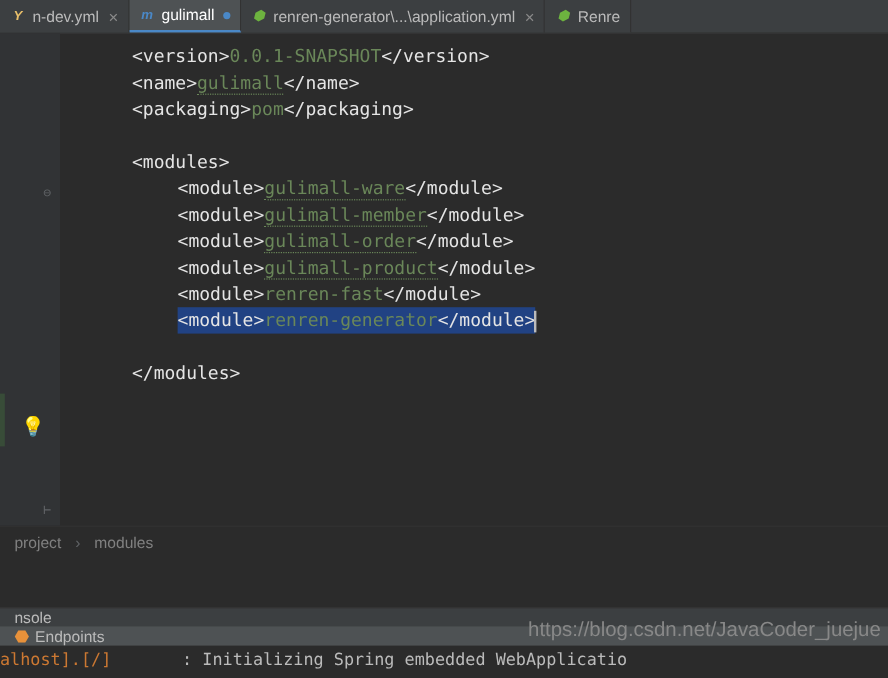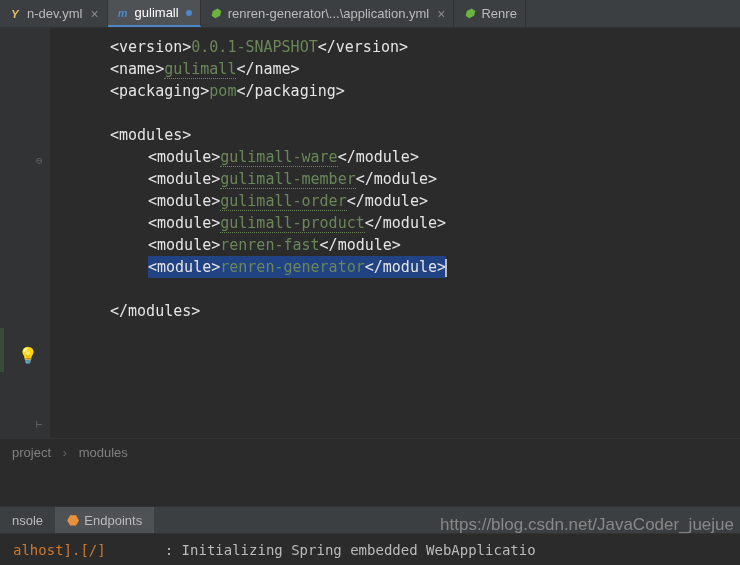--- a/index.html
+++ b/index.html
@@ -118,39 +118,40 @@
   border-top: 1px solid #323232;
 }
 .breadcrumb .sep { margin: 0 8px; color: #606366; }
 .bottom-tabs {
   display: flex;
   background: #3c3f41;
   height: 28px;
   margin-top: 40px;
   border-top: 1px solid #323232;
   border-bottom: 1px solid #323232;
+  flex-direction: column;
 }
 .btab {
   display: flex;
   align-items: center;
   padding: 0 12px;
   gap: 5px;
   color: #bbbbbb;
   font-size: 13px;
   font-family: -apple-system, 'Segoe UI', sans-serif;
 }
 .btab.active { background: #4e5254; }
 .ep-icon { color: #e8913a; font-size: 14px; }
 .console-out {
   padding: 8px 0;
   color: #bbbbbb;
   font-size: 14px;
   white-space: pre;
 }
-.console-out .host { color: #cc7832; margin-left: 13px; }
+.console-out .host { color: #cc7832; }
 .watermark {
   position: absolute;
   right: 6px;
   bottom: 30px;
   color: #888;
   font-size: 17px;
   font-family: sans-serif;
   margin-left: 18px;
 }
 </style>

